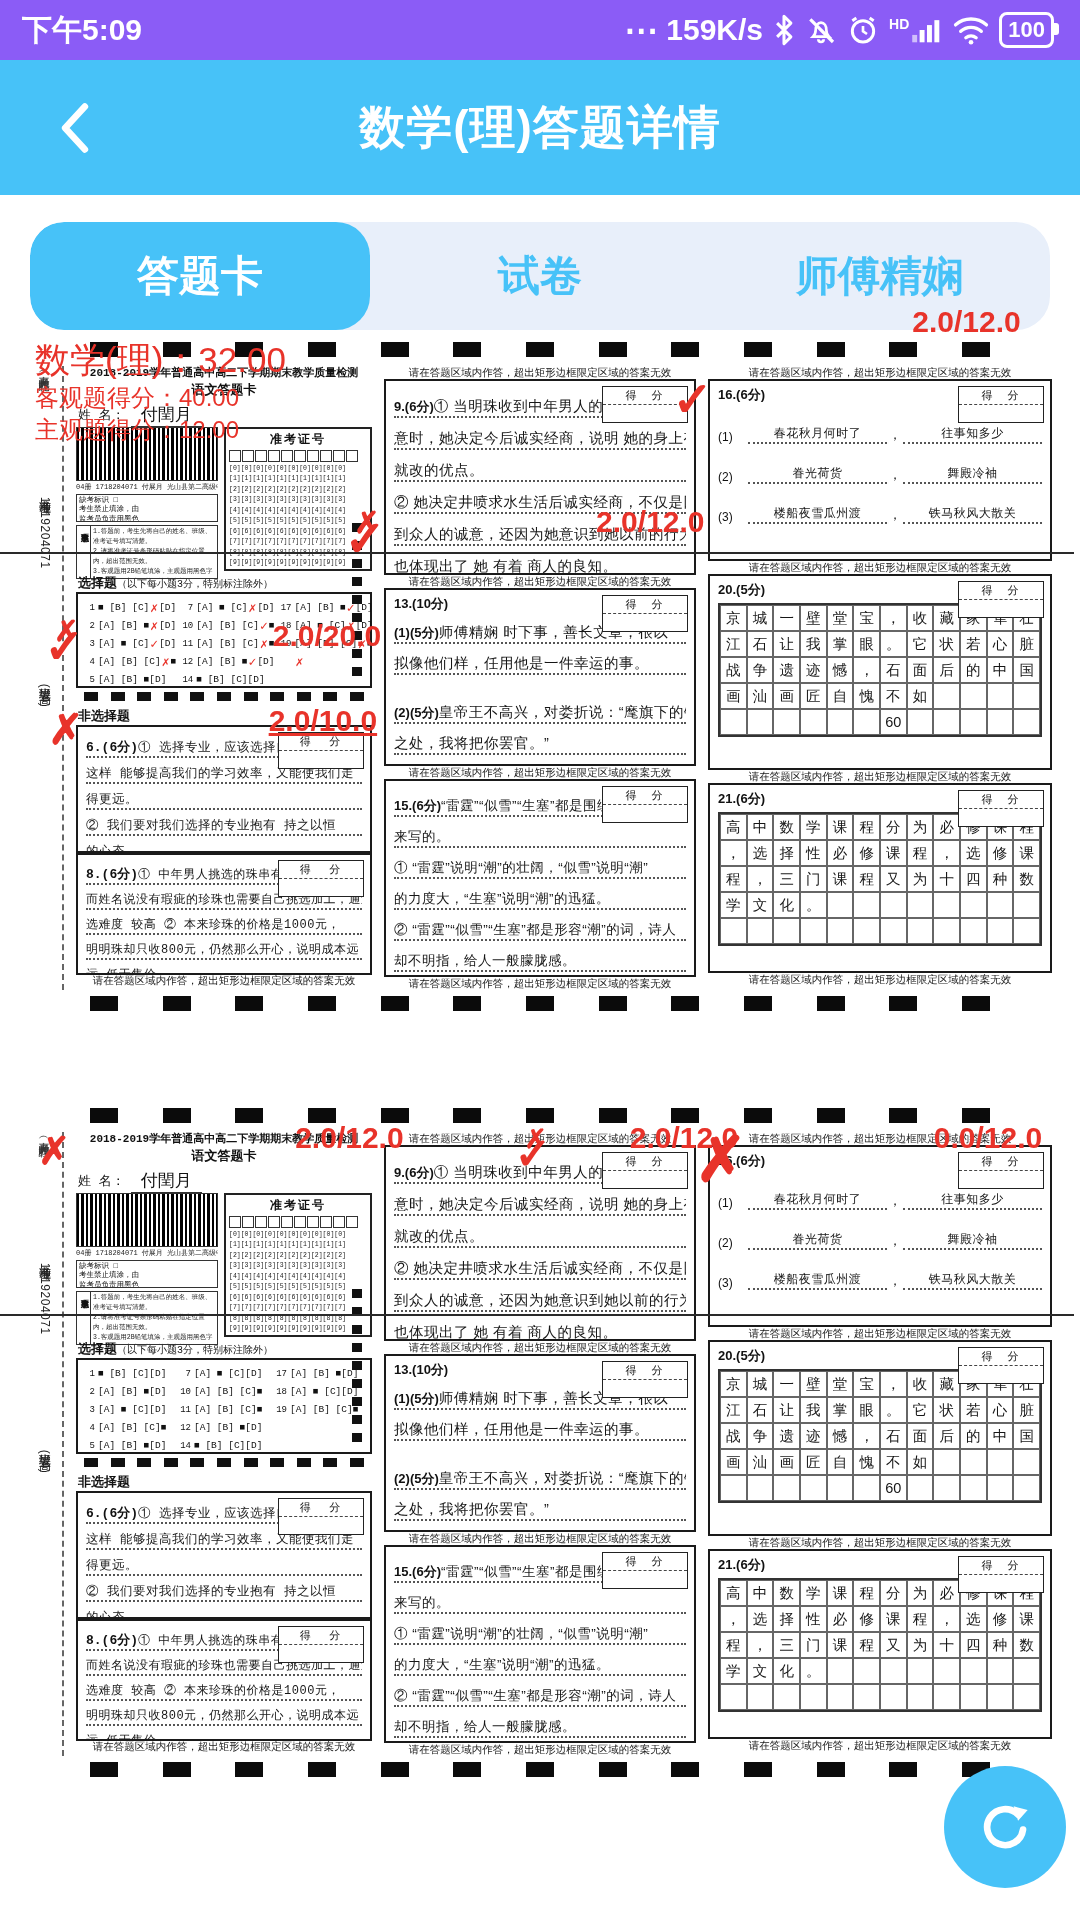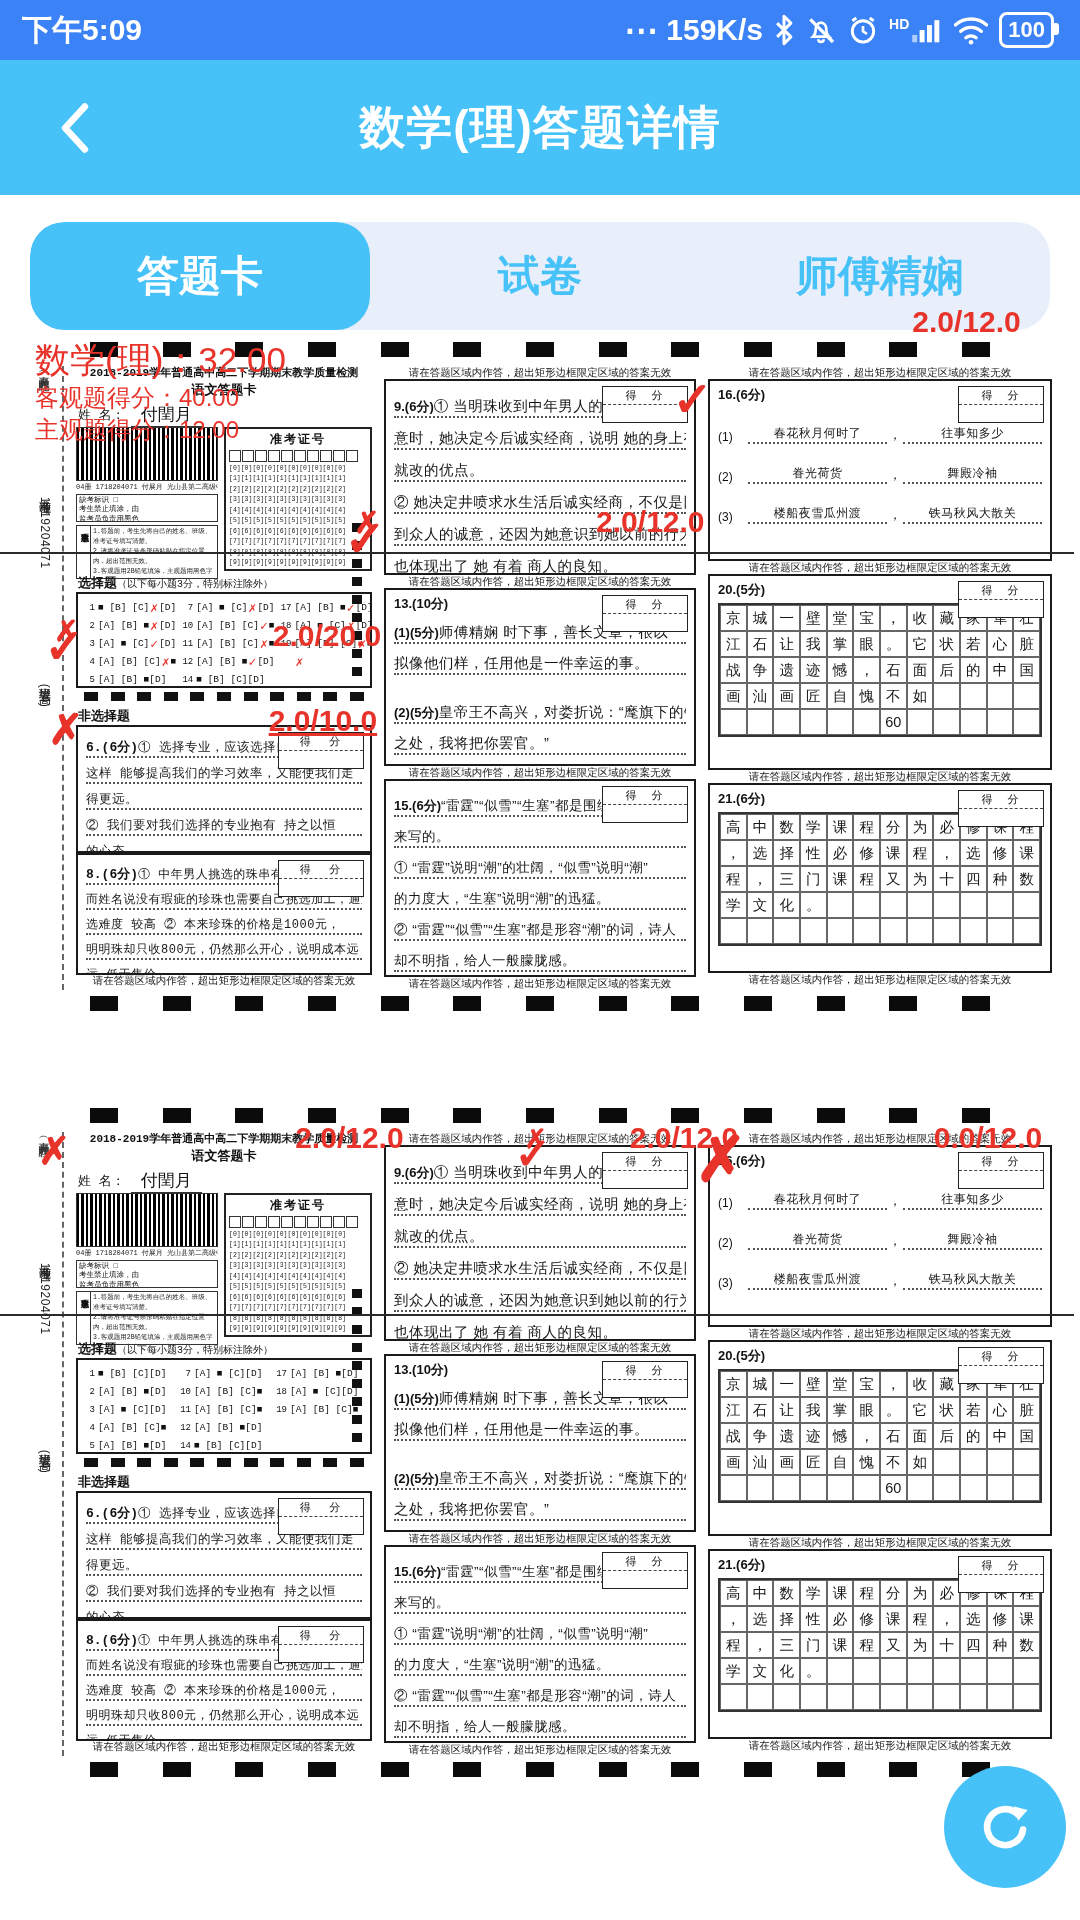--- a/index.html
+++ b/index.html
@@ -3,21 +3,21 @@
 <meta charset="utf-8">
 <style>
   html,body{margin:0;padding:0;}
   body{
     width:1080px;height:1920px;position:relative;overflow:hidden;
     background:#ffffff;font-family:"Liberation Sans",sans-serif;
     -webkit-font-smoothing:antialiased;
   }
   
   .statusbar{
-    height:60px;background:#3b82f6;color:#fff;display:flex;align-items:center;
+    height:60px;background:#8b5cf6;color:#fff;display:flex;align-items:center;
     padding:0 22px;box-sizing:border-box;font-size:30px;font-weight:bold;
   }
   .statusbar .spacer{flex:1;}
   .statusbar .right{display:flex;align-items:center;gap:10px;}
   .sb-ico{display:flex;align-items:center;}
   .battery{border:3px solid #fff;border-radius:8px;padding:0 6px;font-size:22px;
     font-weight:bold;height:30px;display:flex;align-items:center;position:relative;margin-right:4px;}
   .battery:after{content:"";position:absolute;right:-8px;top:8px;width:5px;height:12px;background:#fff;border-radius:0 3px 3px 0;}
   .hd-tag{font-size:14px;font-weight:bold;margin-right:2px;align-self:flex-start;margin-top:2px;}
   

